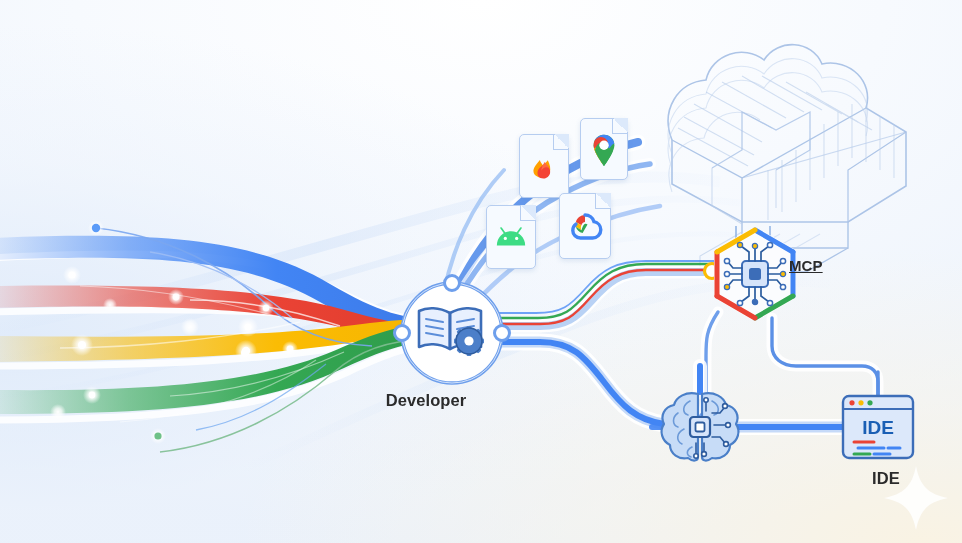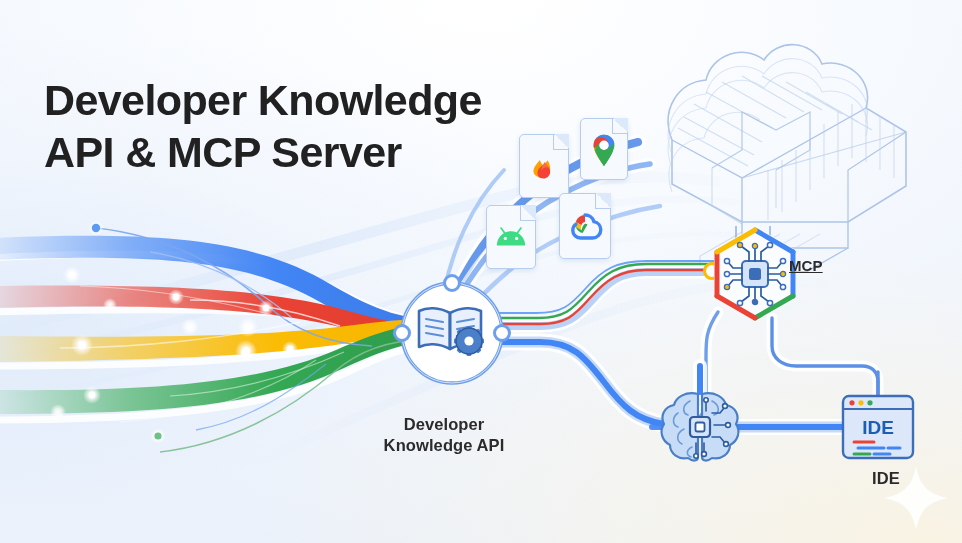--- a/index.html
+++ b/index.html
@@ -14,21 +14,21 @@
 
   
   .title{position:absolute;left:44px;top:74px;width:560px;
          font-size:43px;line-height:1.22;font-weight:700;color:#212121;
          letter-spacing:-.6px;}
   .title .l2{display:block;}
 
   
   .lbl{position:absolute;color:#2b2b2b;font-size:16.5px;font-weight:600;
        line-height:1.28;text-align:center;letter-spacing:.1px;}
-  .lbl.api{left:334px;top:390px;width:220px;margin-top:24px;}
+  .lbl.api{left:316px;top:390px;width:220px;}
   .lbl.mcp{left:789px;top:256px;width:140px;text-align:left;font-size:15px;text-decoration:underline;}
   .lbl.ai{left:618px;top:468px;width:160px;}
   .lbl.ide{left:826px;top:468px;width:120px;}
 
   
   .doccard{position:absolute;background:#f6faff;border:1.6px solid #b6cdf0;
            border-radius:5px;box-shadow:0 2px 5px rgba(70,110,170,.14);}
   .doccard .fold{position:absolute;right:-1px;top:-1px;width:15px;height:15px;
            background:linear-gradient(225deg,#dce9fb 0 50%, transparent 50%);
            border-left:1.6px solid #b6cdf0;border-bottom:1.6px solid #b6cdf0;}
@@ -465,28 +465,23 @@
         <line x1="31" y1="58" x2="47" y2="58" stroke="#4285F4"></line>
       </g>
     </g>
   </svg>
 
   <svg class="layer" viewBox="0 0 962 543">
     <path d="M916,466 C920,486 928,494 948,498 C928,502 920,510 916,530
              C912,510 904,502 884,498 C904,494 912,486 916,466 Z" fill="#ffffff" opacity=".85"></path>
   </svg>
 
-  <div class="title">
-    <span>Developer Knowledge</span>
-    <span class="l2">API &amp; MCP Server</span>
-  </div>
 
   <div class="lbl api">
     <div>Developer</div>
-    <div>Knowledge API</div>
   </div>
 
   <div class="lbl mcp">
     <div>MCP</div>
   </div>
 
   <div class="lbl ide">IDE</div>
 
 </div>
 

